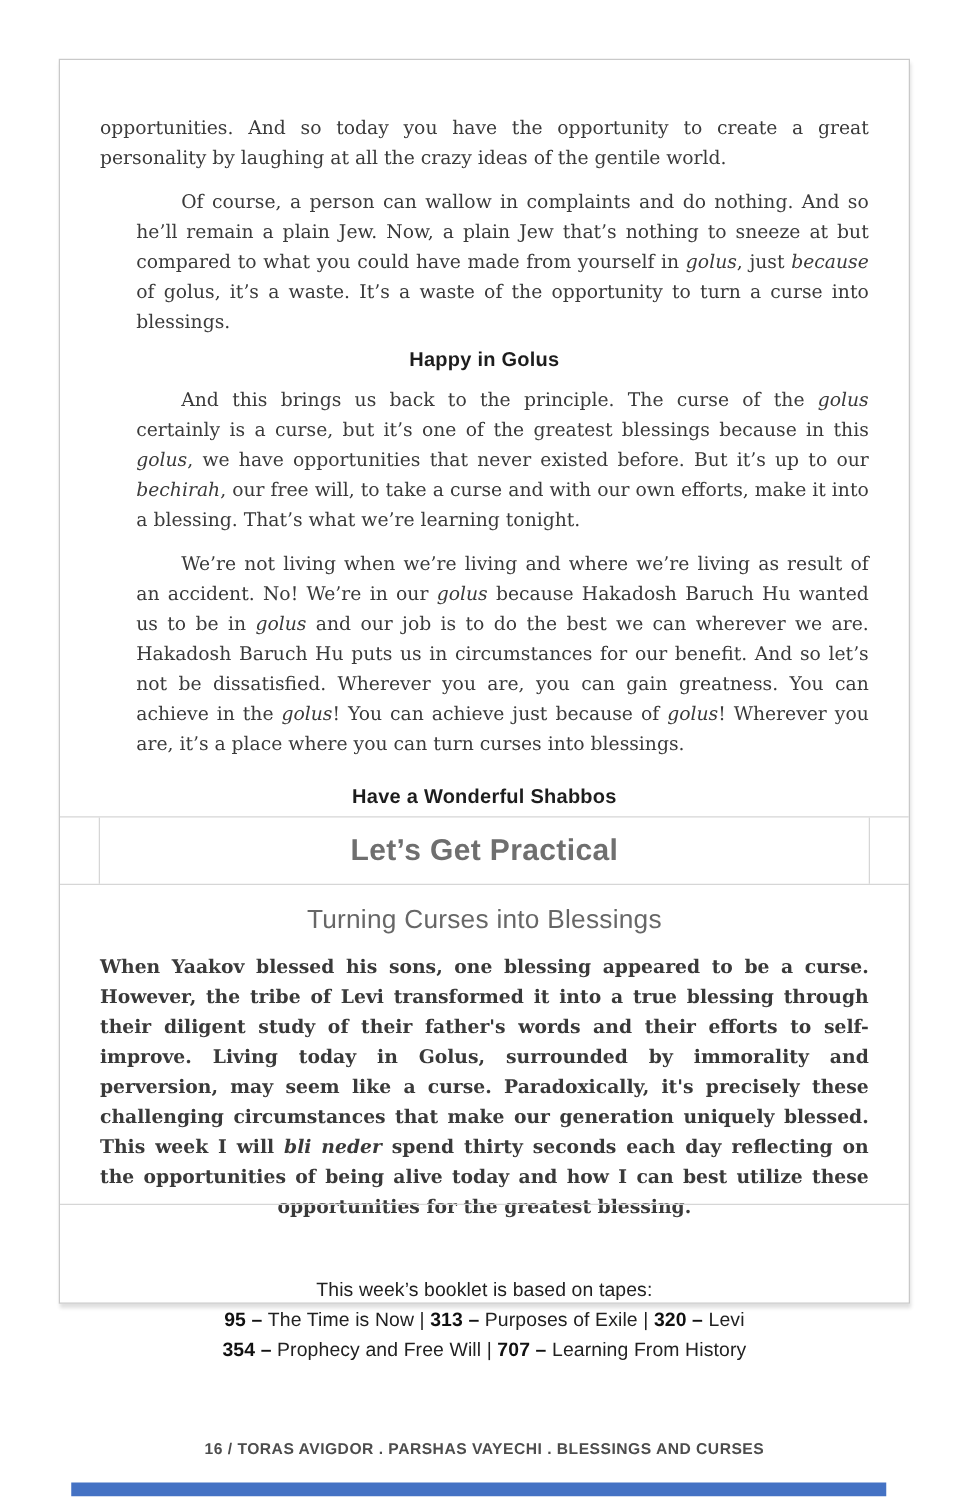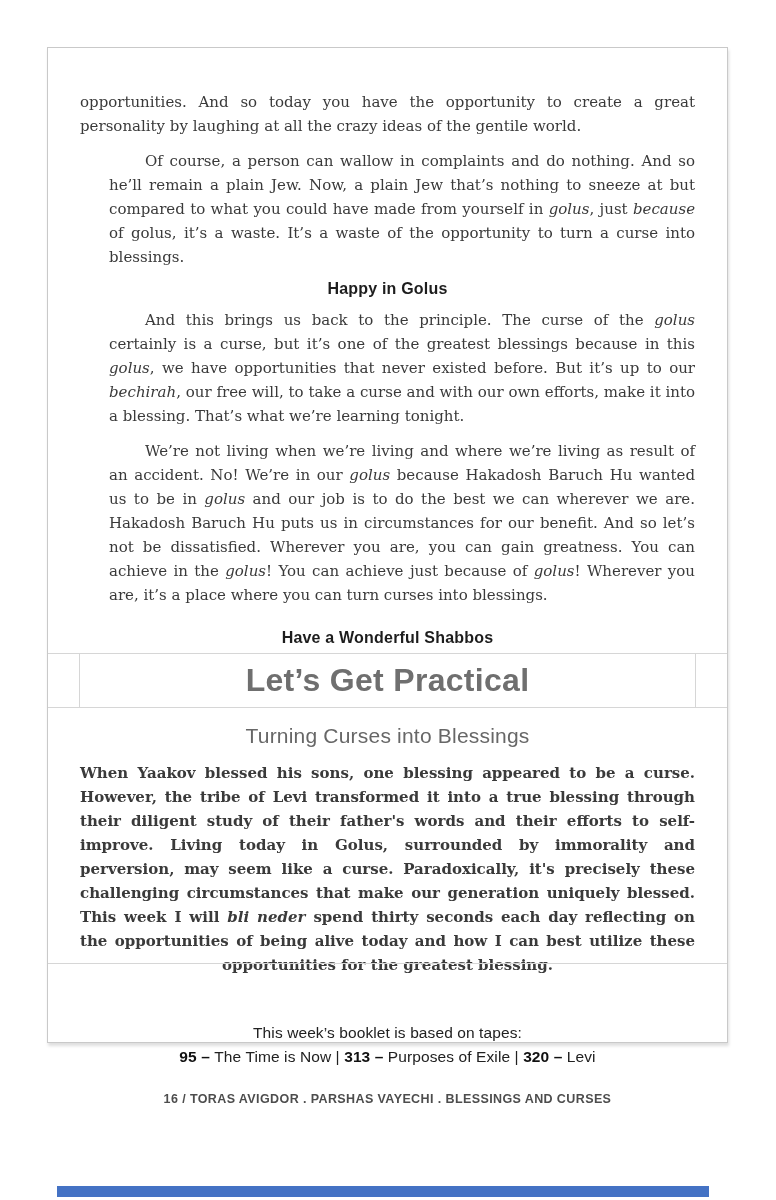--- a/index.html
+++ b/index.html
@@ -41,21 +41,21 @@
     box-sizing:border-box;
     border-top:1px solid #d6d6d6;border-bottom:1px solid #d6d6d6;
     padding:0 31px;
   }
   .band-inner{
     height:100%;
     border-left:1px solid #d6d6d6;border-right:1px solid #d6d6d6;
     display:flex;align-items:center;justify-content:center;
   }
   .band-title{
-    margin:0;font-size:32px;font-weight:bold;color:#6f6f6f;letter-spacing:.3px;text-align:center;
+    margin:0;font-size:24px;font-weight:bold;color:#6f6f6f;letter-spacing:.3px;text-align:center;
   }
 
   .practical-head{
     position:absolute;top:676px;left:32px;right:32px;
     margin:0;text-align:center;
     font-size:21px;font-weight:normal;color:#676767;letter-spacing:.2px;
   }
   .practical-para{
     position:absolute;top:713px;left:32px;right:32px;
     font-family:"DejaVu Serif",serif;
@@ -69,21 +69,21 @@
   }
 
   .tapes{
     position:absolute;top:973px;left:0;right:0;
     text-align:center;color:#212121;
     font-size:15.5px;line-height:24px;letter-spacing:.1px;
   }
   .tapes b{font-weight:bold;color:#111;}
 
   .footer{
-    position:absolute;top:1044px;left:0;right:0;
+    position:absolute;top:1104px;left:0;right:0;
     text-align:center;font-size:12.5px;font-weight:bold;
     color:#4d4d4d;letter-spacing:.4px;
   }
 
   .accent-bar{
     position:absolute;left:57px;top:1186px;width:652px;height:11px;
     background:#4472c4;
   }
 </style>
 </head>
@@ -108,19 +108,20 @@
     </div>
 
     <h3 class="practical-head">Turning Curses into Blessings</h3>
     <p class="practical-para"><span>When Yaakov blessed his sons, one blessing appeared to be a curse. However, the tribe of Levi transformed it into a true blessing through their diligent study of their father's words and their efforts to self-improve. Living today in Golus, surrounded by immorality and perversion, may seem like a curse. Paradoxically, it's precisely these challenging circumstances that make our generation uniquely blessed. This week I will </span><i>bli neder</i><span> spend thirty seconds each day reflecting on the opportunities of being alive today and how I can best utilize these opportunities for the greatest blessing.</span></p>
 
     <hr class="divider">
 
     <div class="tapes">
       <div class="tapes-intro">This week’s booklet is based on tapes:</div>
       <div class="tapes-line"><b>95 – </b><span>The Time is Now | </span><b>313 – </b><span>Purposes of Exile | </span><b>320 – </b><span>Levi</span></div>
+      <div class="tapes-line"><b>354 – </b><span>Prophecy and Free Will | </span><b>707 – </b><span>Learning From History</span></div>
     </div>
 
     <div class="footer">16 / TORAS AVIGDOR . PARSHAS VAYECHI . BLESSINGS AND CURSES</div>
   </div>
 
   <div class="accent-bar"></div>
 </div>
 
 </body></html>

